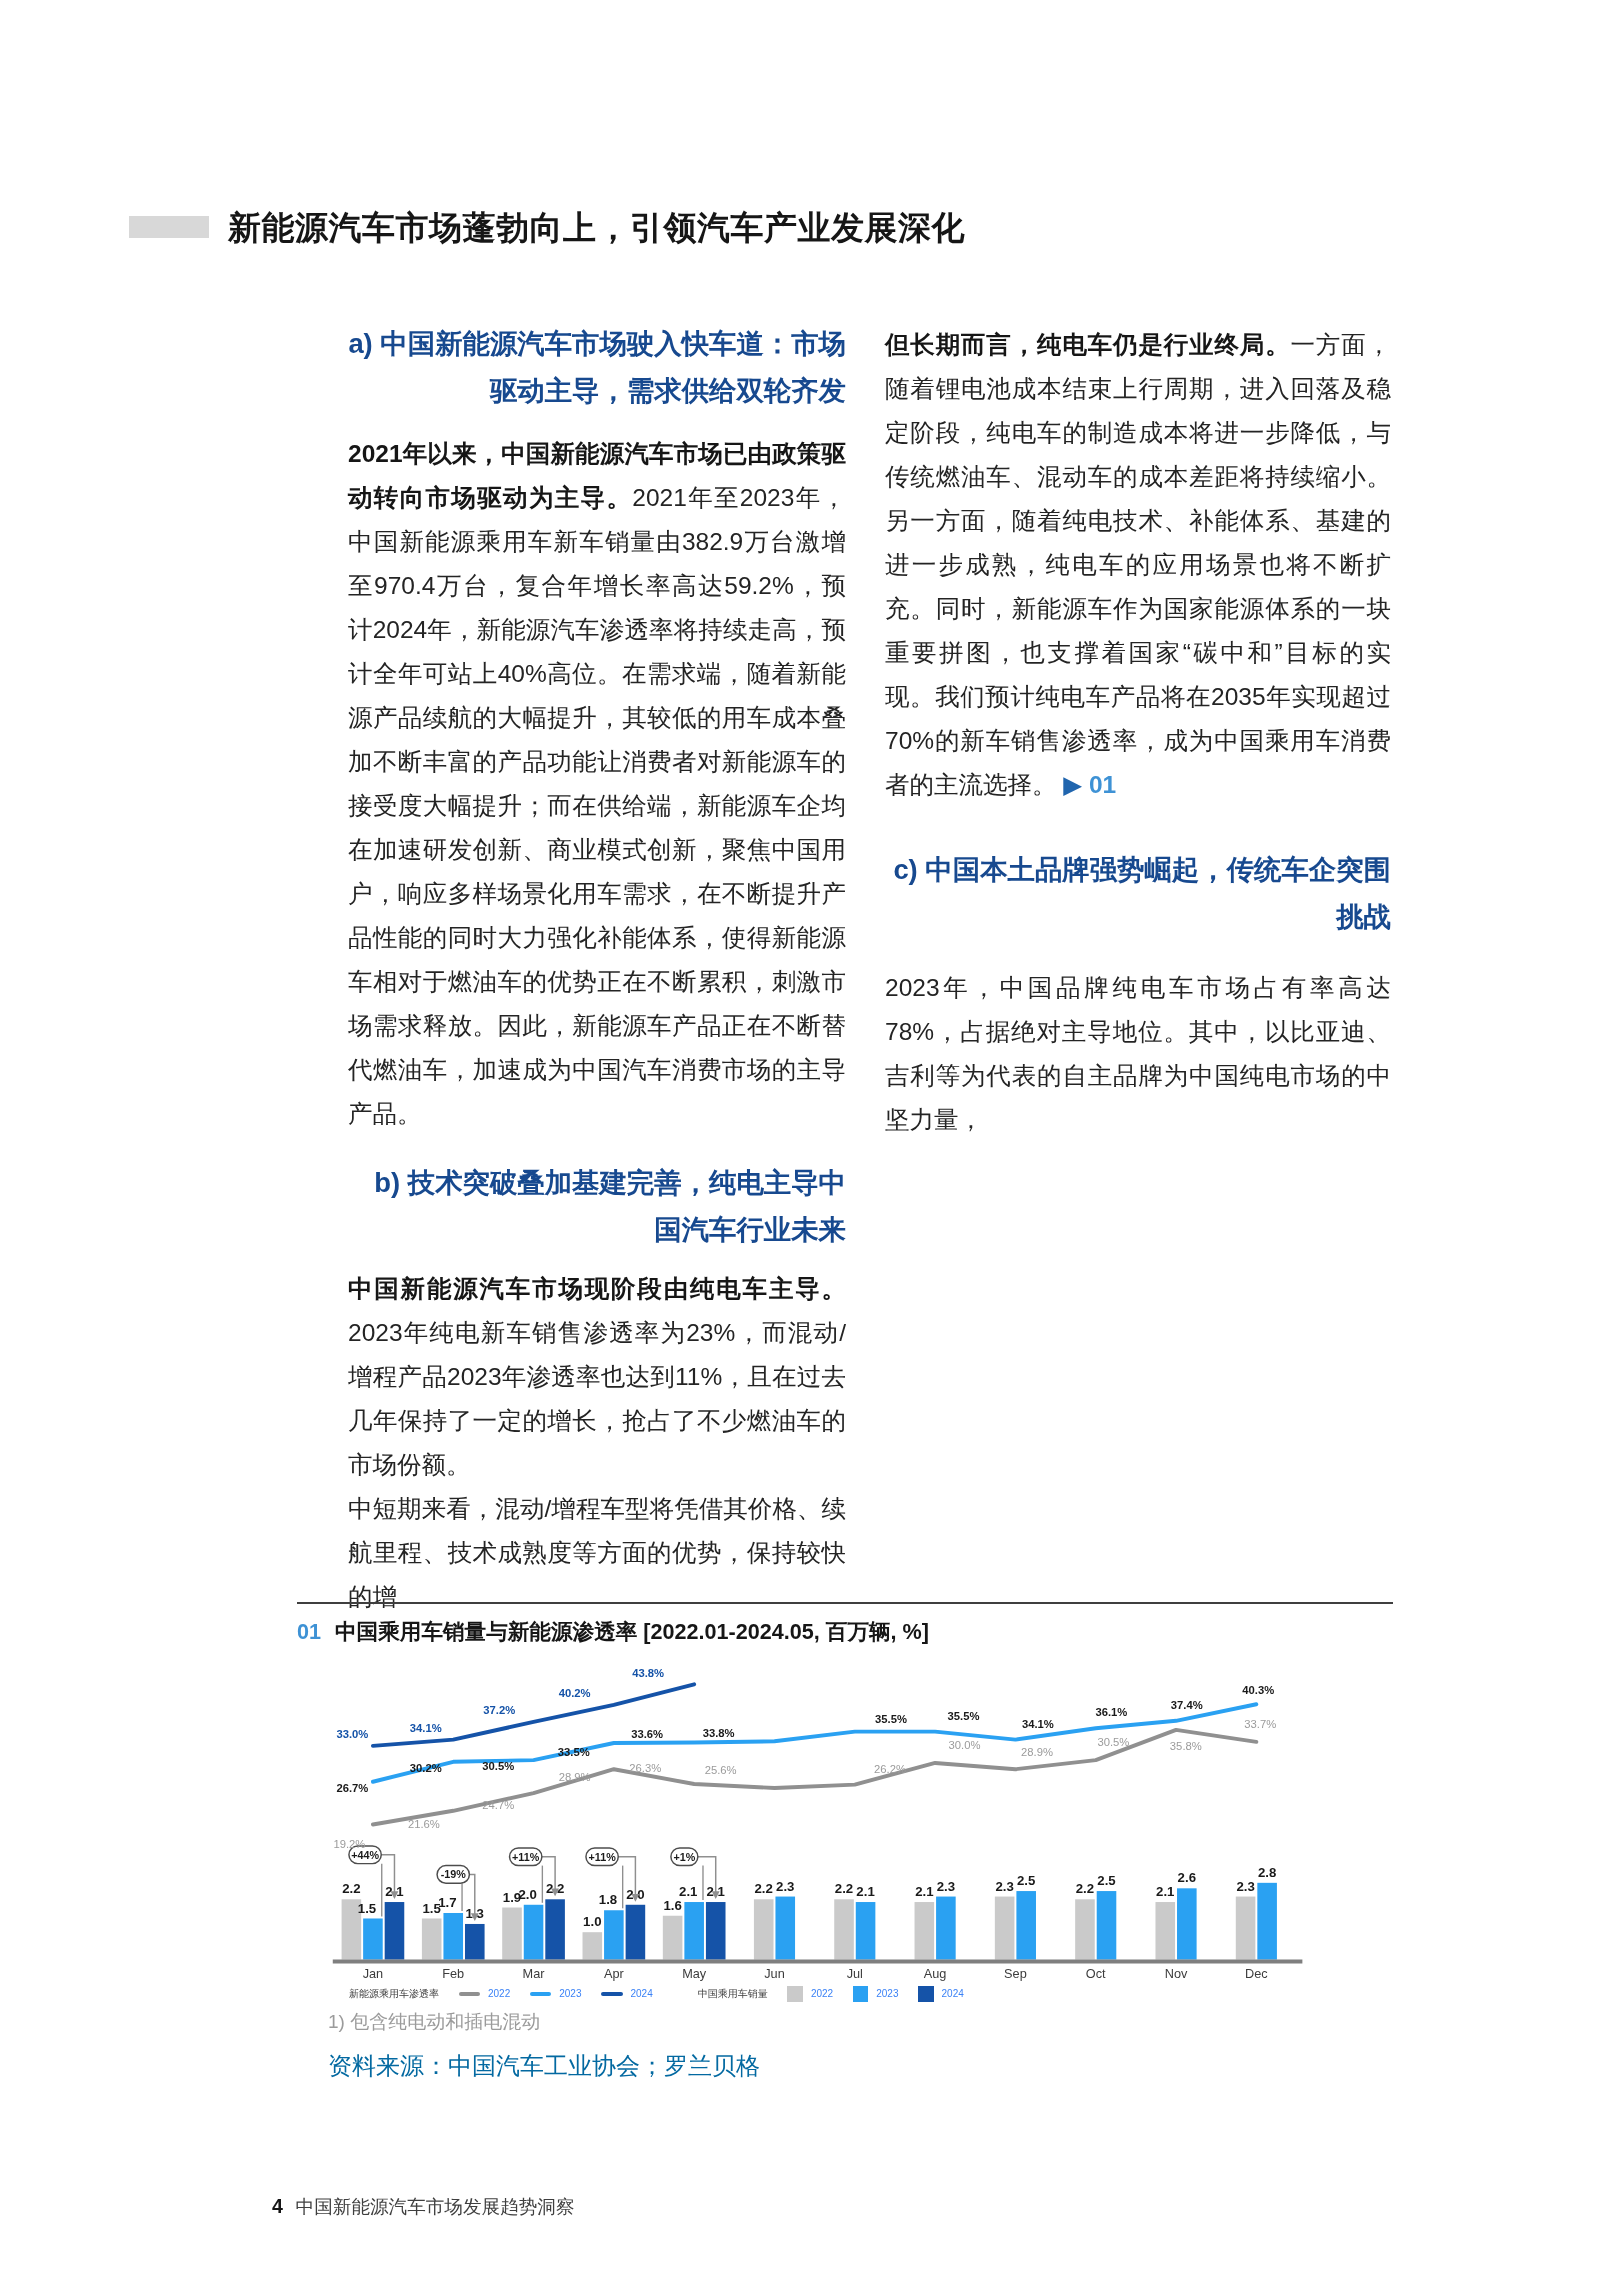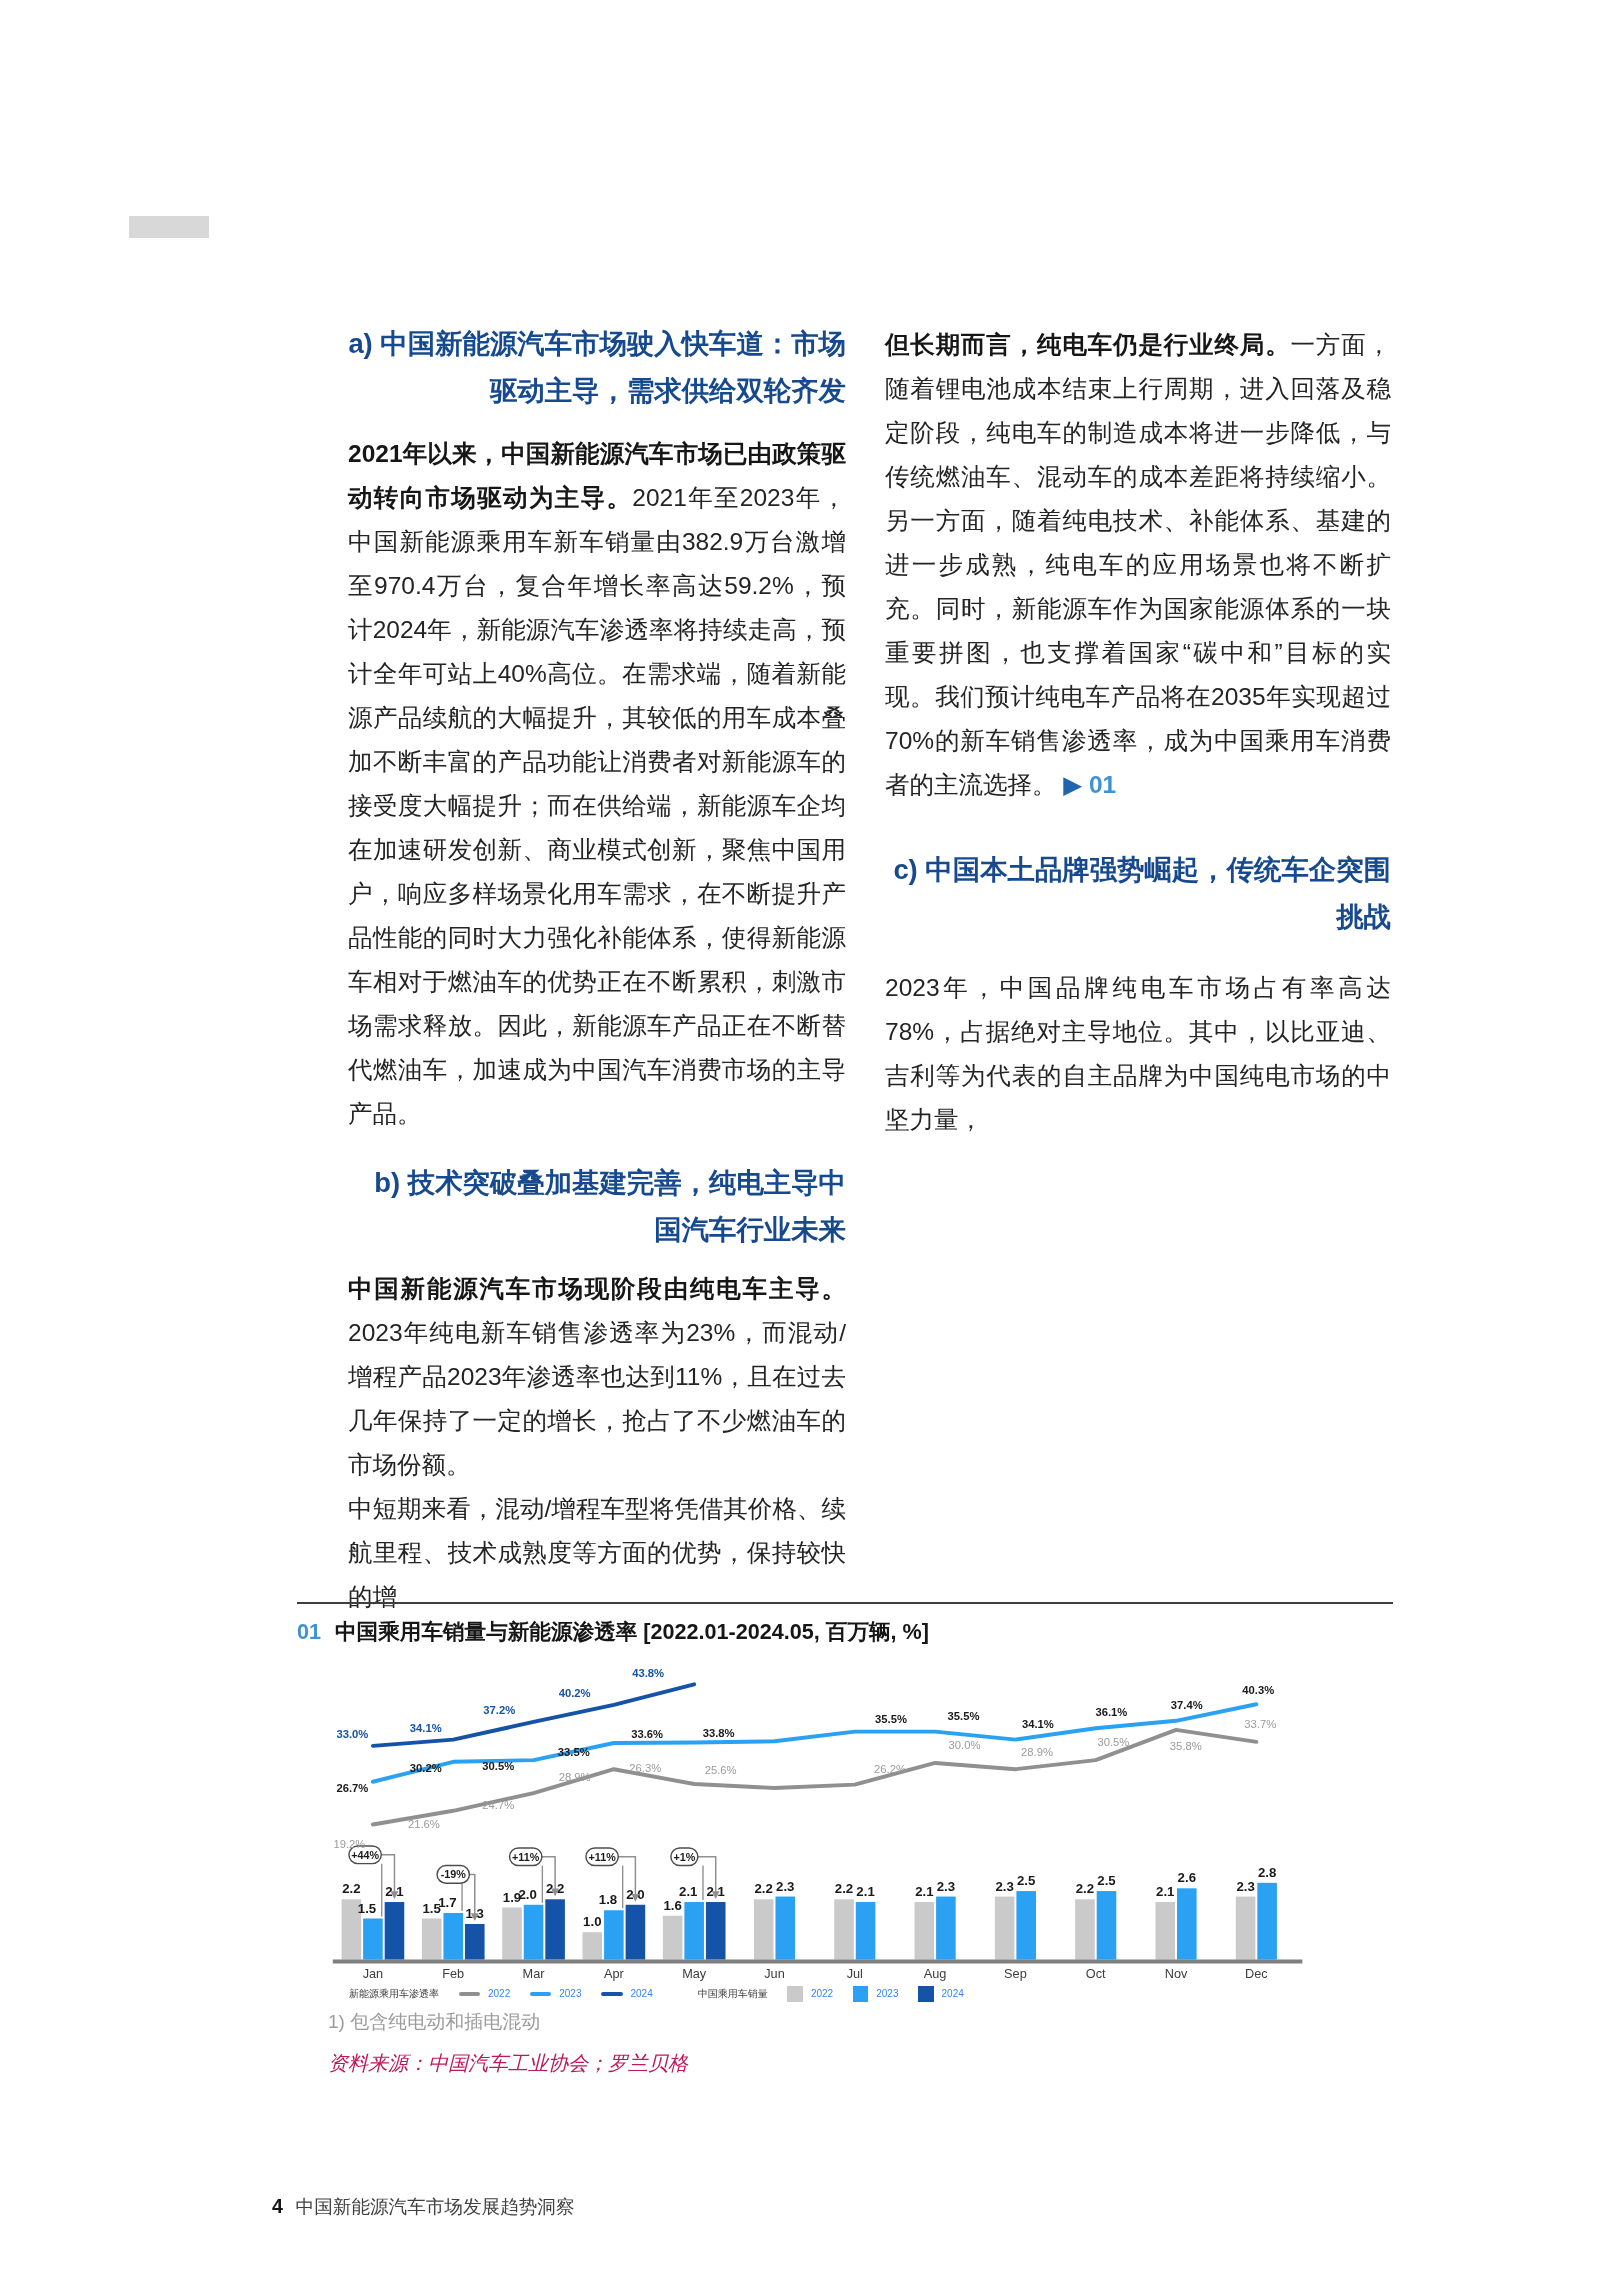--- a/index.html
+++ b/index.html
@@ -30,30 +30,31 @@
   #chart-svg text{font-family:"Liberation Sans","DejaVu Sans",sans-serif;}
   .legend{position:absolute;left:349px;top:1986px;display:flex;align-items:center;font-size:10px;color:#2e2e2e;white-space:nowrap;}
   .legend .lab{margin-right:19.6px;color:#3c3c3c;}
   .legend .bar-lab{margin-left:25.5px;margin-right:19.6px;color:#3c3c3c;}
   .legend .item{display:flex;align-items:center;margin-right:19.6px;color:#3b82f6;}
   .dash{display:inline-block;width:21.6px;height:3.9px;border-radius:2px;margin-right:7.8px;}
   .sq{display:inline-block;width:15.7px;height:15.7px;margin-right:7.8px;}
   .c2022l{background:#909090;} .c2023l{background:#2aa1f2;} .c2024l{background:#1553a8;}
   .c2022b{background:#cacaca;} .c2023b{background:#2aa1f2;} .c2024b{background:#1553a8;}
   .footnote{position:absolute;left:328px;top:2009px;font-size:19px;color:#9b9b9b;}
-  .source{position:absolute;left:328px;top:2050px;font-size:20px;color:#be185d;font-style:italic;}
+  .source{position:absolute;left:328px;top:2050px;font-size:24px;color:#0369a1;}
   .footer{position:absolute;left:272px;top:2194px;display:flex;align-items:baseline;font-size:18.6px;color:#3f3f3f;}
   .footer .num{font-size:19.6px;font-weight:bold;color:#161616;margin-right:12.7px;}
 </style>
 </head>
 <body>
 
 <div class="page">
 
   <div class="deco-bar"></div>
+  <div class="page-title">新能源汽车市场蓬勃向上，引领汽车产业发展深化</div>
 
   <div class="col col-left" id="col-left">
       <div class="col-heading">a) 中国新能源汽车市场驶入快车道：市场驱动主导，需求供给双轮齐发</div>
       <div class="col-para"><span class="b">2021年以来，中国新能源汽车市场已由政策驱动转向市场驱动为主导。</span><span>2021年至2023年，中国新能源乘用车新车销量由382.9万台激增至970.4万台，复合年增长率高达59.2%，预计2024年，新能源汽车渗透率将持续走高，预计全年可站上40%高位。在需求端，随着新能源产品续航的大幅提升，其较低的用车成本叠加不断丰富的产品功能让消费者对新能源车的接受度大幅提升；而在供给端，新能源车企均在加速研发创新、商业模式创新，聚焦中国用户，响应多样场景化用车需求，在不断提升产品性能的同时大力强化补能体系，使得新能源车相对于燃油车的优势正在不断累积，刺激市场需求释放。因此，新能源车产品正在不断替代燃油车，加速成为中国汽车消费市场的主导产品。</span></div>
       <div class="col-heading">b) 技术突破叠加基建完善，纯电主导中国汽车行业未来</div>
       <div class="col-para"><span class="b">中国新能源汽车市场现阶段由纯电车主导。</span><span>2023年纯电新车销售渗透率为23%，而混动/增程产品2023年渗透率也达到11%，且在过去几年保持了一定的增长，抢占了不少燃油车的市场份额。</span><br><span>中短期来看，混动/增程车型将凭借其价格、续航里程、技术成熟度等方面的优势，保持较快的增</span></div>
     </div>
   <div class="col col-right" id="col-right">
       <div class="col-para"><span class="b">但长期而言，纯电车仍是行业终局。</span><span>一方面，随着锂电池成本结束上行周期，进入回落及稳定阶段，纯电车的制造成本将进一步降低，与传统燃油车、混动车的成本差距将持续缩小。另一方面，随着纯电技术、补能体系、基建的进一步成熟，纯电车的应用场景也将不断扩充。同时，新能源车作为国家能源体系的一块重要拼图，也支撑着国家“碳中和”目标的实现。我们预计纯电车产品将在2035年实现超过70%的新车销售渗透率，成为中国乘用车消费者的主流选择。</span><span class="ref-arrow"> ▶</span><span class="ref-num"> 01</span></div>
       <div class="col-heading">c) 中国本土品牌强势崛起，传统车企突围挑战</div>

